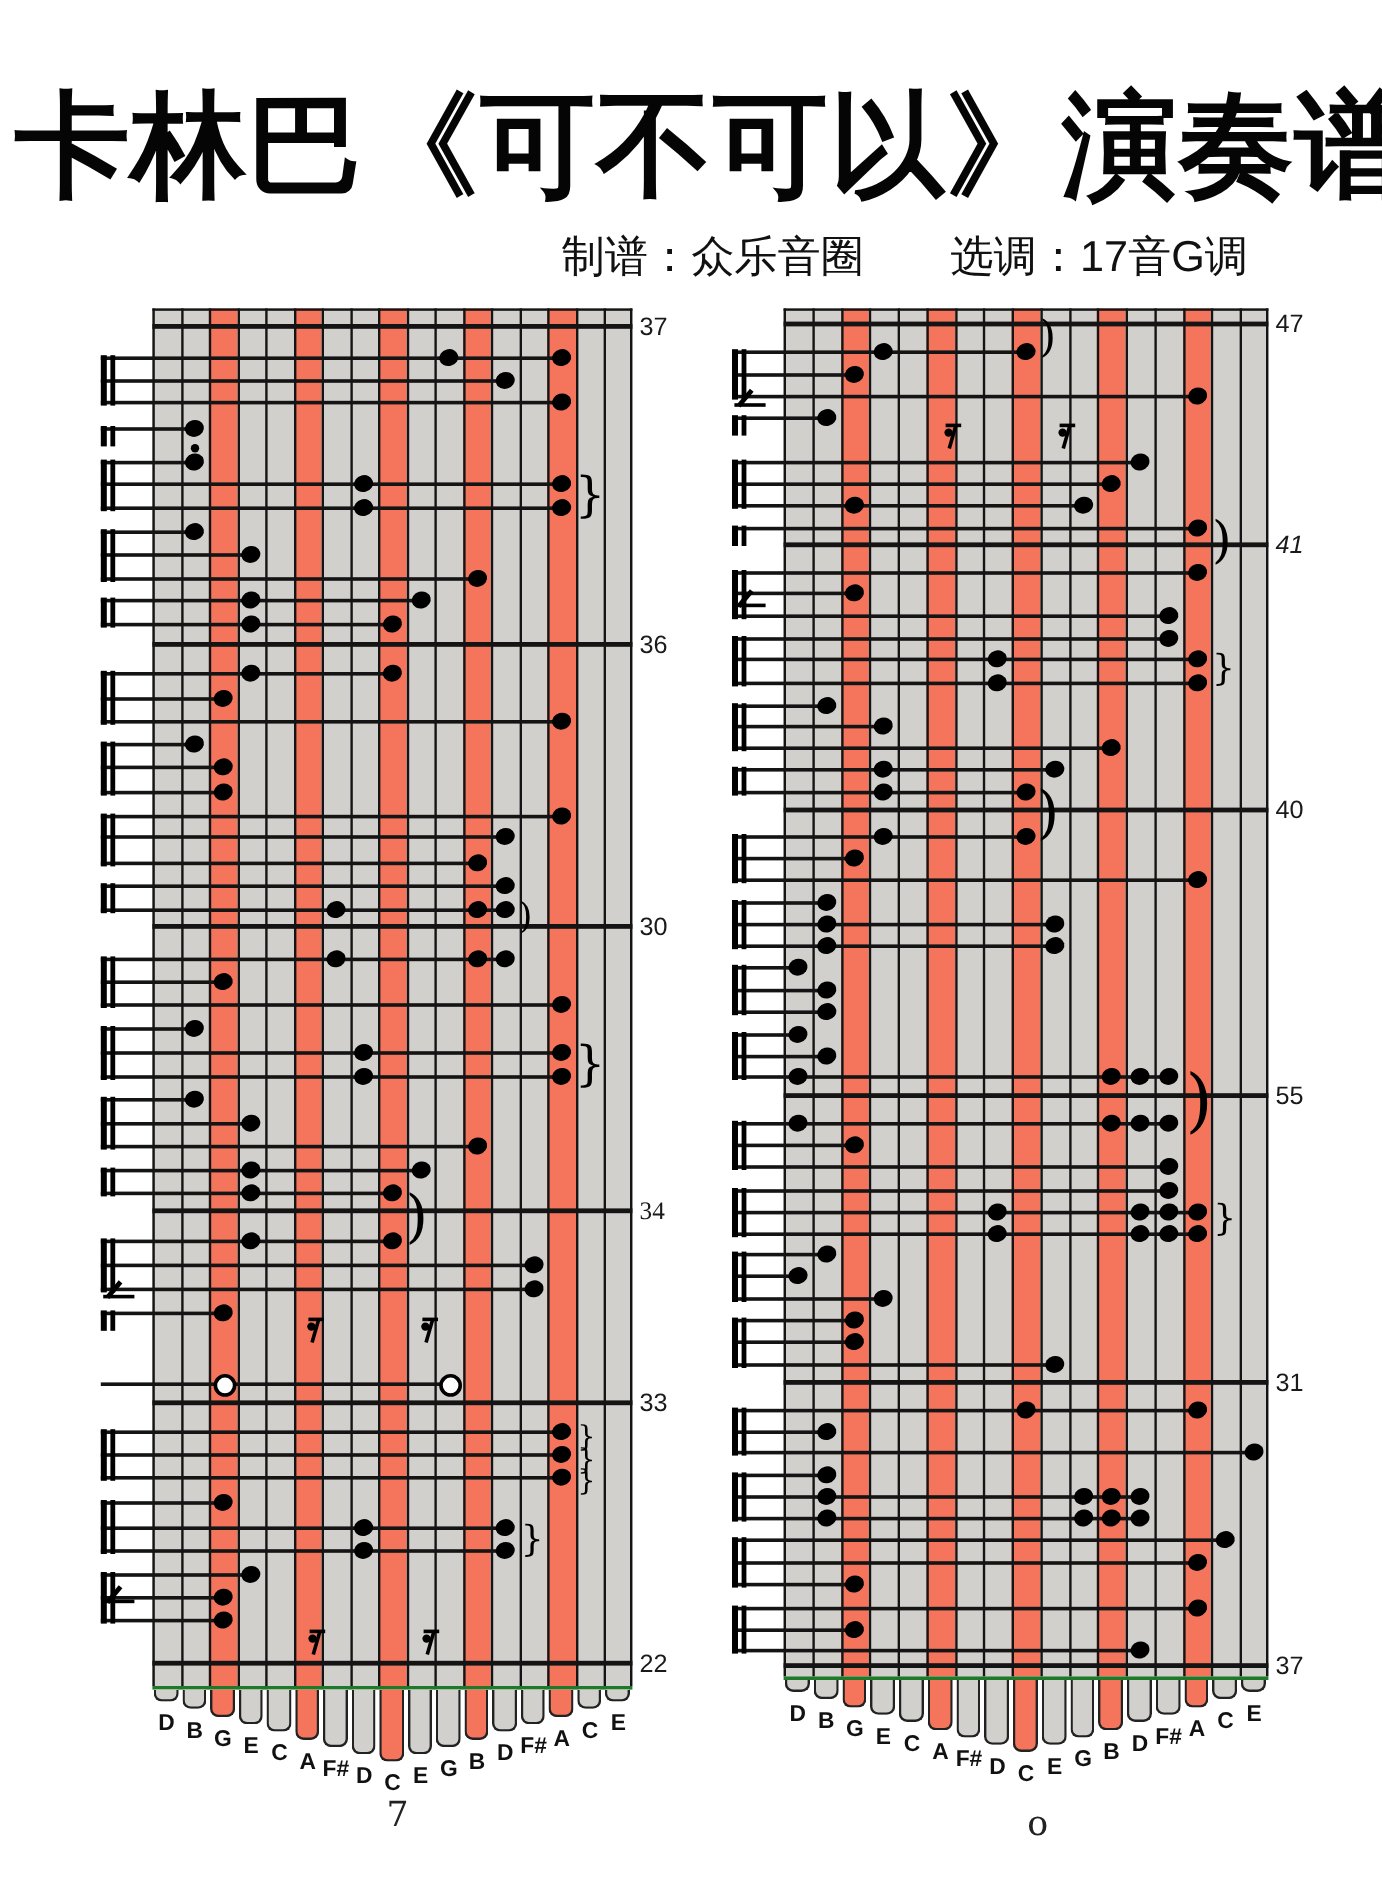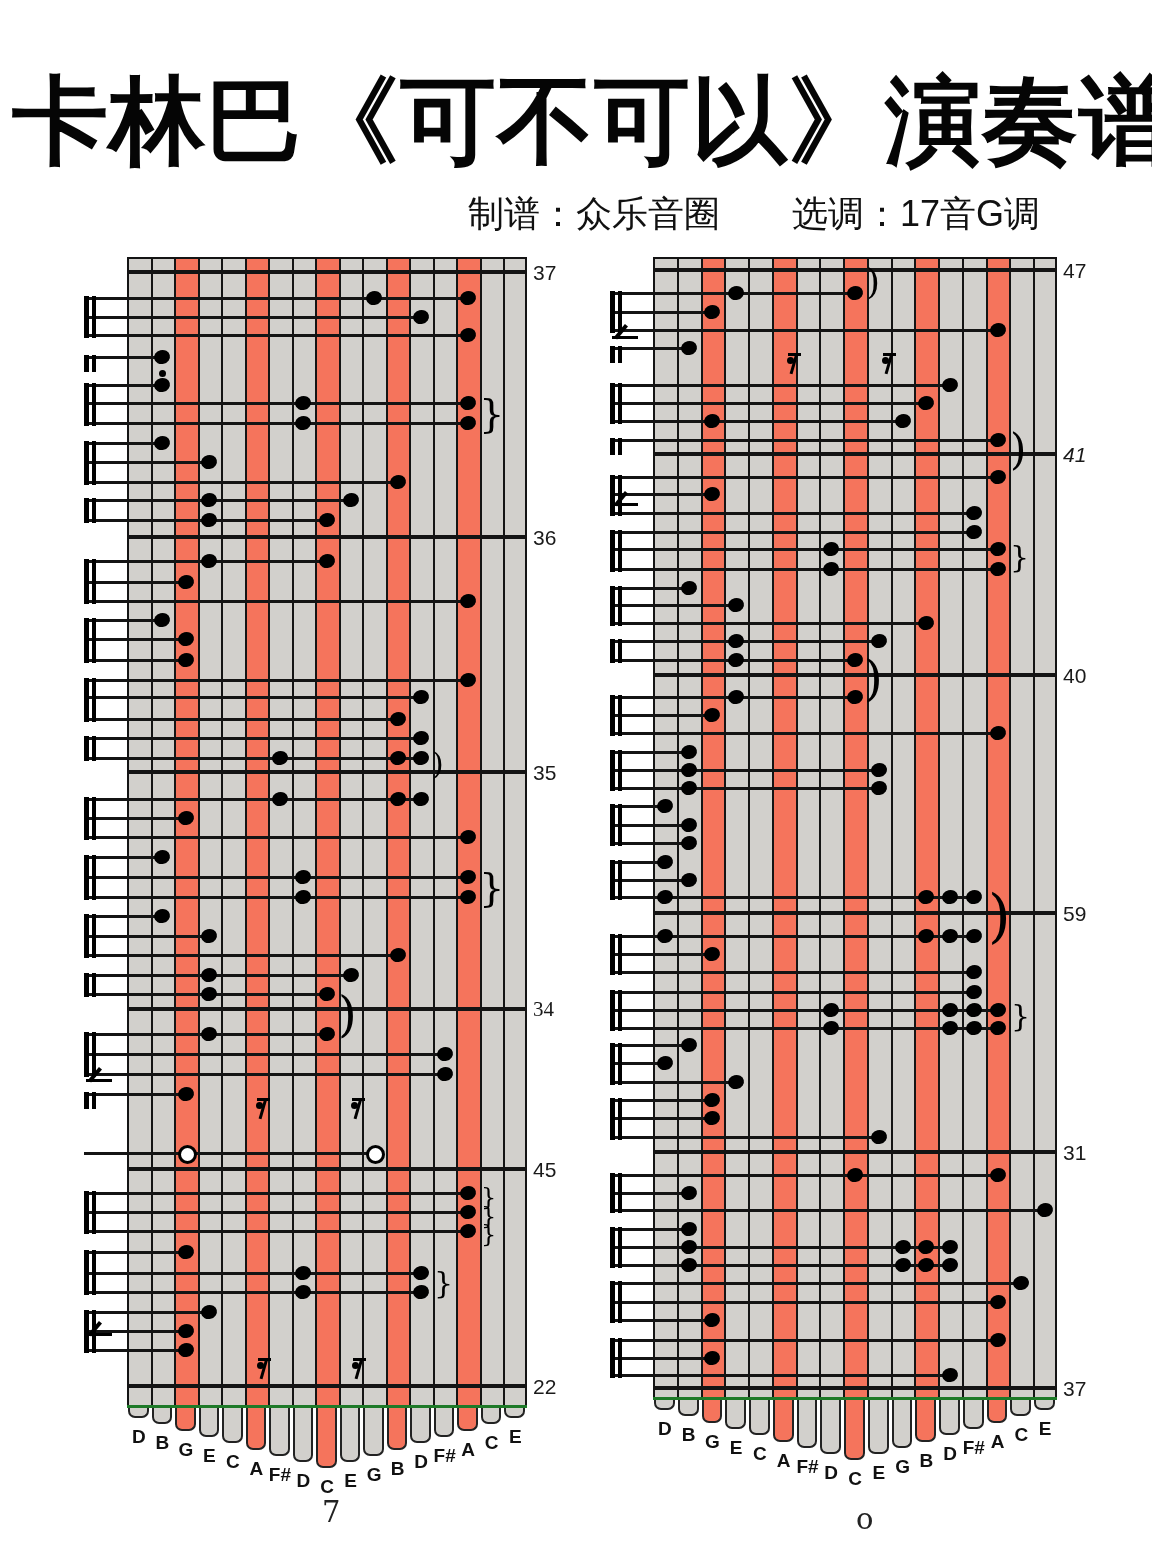--- a/index.html
+++ b/index.html
@@ -166,25 +166,25 @@
     <div class="abs note" style="left: 201.353px; top: 1305px; width: 16px; height: 14px; border-radius: 50%; background: rgb(0, 0, 0); transform: rotate(-14deg);"></div>
     <div class="abs hline" style="left: 84px; top: 1330px; width: 108.824px; height: 2.5px; background: rgb(20, 20, 20);"></div>
     <div class="abs note" style="left: 177.824px; top: 1324px; width: 16px; height: 14px; border-radius: 50%; background: rgb(0, 0, 0); transform: rotate(-14deg);"></div>
     <div class="abs hline" style="left: 84px; top: 1349px; width: 108.824px; height: 2.5px; background: rgb(20, 20, 20);"></div>
     <div class="abs note" style="left: 177.824px; top: 1343px; width: 16px; height: 14px; border-radius: 50%; background: rgb(0, 0, 0); transform: rotate(-14deg);"></div>
     <div class="abs hline" style="left: 127px; top: 270px; width: 400px; height: 3.5px; background: rgb(20, 20, 20);"></div>
     <div class="abs mnum" style="left: 533px; top: 262px;">37</div>
     <div class="abs hline" style="left: 127px; top: 535px; width: 400px; height: 3.5px; background: rgb(20, 20, 20);"></div>
     <div class="abs mnum" style="left: 533px; top: 527px;">36</div>
     <div class="abs hline" style="left: 127px; top: 770px; width: 400px; height: 3.5px; background: rgb(20, 20, 20);"></div>
-    <div class="abs mnum" style="left: 533px; top: 762px;">35</div>
+    <div class="abs mnum" style="left: 533px; top: 762px;">30</div>
     <div class="abs hline" style="left: 127px; top: 1007px; width: 400px; height: 3.5px; background: rgb(20, 20, 20);"></div>
     <div class="abs mnum" style="left: 533px; top: 999px; font-family: Liberation Serif, serif;">34</div>
     <div class="abs hline" style="left: 127px; top: 1167px; width: 400px; height: 3.5px; background: rgb(20, 20, 20);"></div>
-    <div class="abs mnum" style="left: 533px; top: 1159px;">45</div>
+    <div class="abs mnum" style="left: 533px; top: 1159px;">33</div>
     <div class="abs hline" style="left: 127px; top: 1384px; width: 400px; height: 3.5px; background: rgb(20, 20, 20);"></div>
     <div class="abs mnum" style="left: 533px; top: 1376px;">22</div>
     <div class="abs beam" style="left: 84px; top: 296px; width: 4.5px; height: 42px; background: rgb(0, 0, 0);"></div>
     <div class="abs beam" style="left: 91.5px; top: 296px; width: 4.5px; height: 42px; background: rgb(0, 0, 0);"></div>
     <div class="abs beam" style="left: 84px; top: 355px; width: 4.5px; height: 17px; background: rgb(0, 0, 0);"></div>
     <div class="abs beam" style="left: 91.5px; top: 355px; width: 4.5px; height: 17px; background: rgb(0, 0, 0);"></div>
     <div class="abs beam" style="left: 84px; top: 383px; width: 4.5px; height: 43px; background: rgb(0, 0, 0);"></div>
     <div class="abs beam" style="left: 91.5px; top: 383px; width: 4.5px; height: 43px; background: rgb(0, 0, 0);"></div>
     <div class="abs beam" style="left: 84px; top: 441px; width: 4.5px; height: 44px; background: rgb(0, 0, 0);"></div>
     <div class="abs beam" style="left: 91.5px; top: 441px; width: 4.5px; height: 44px; background: rgb(0, 0, 0);"></div>
@@ -425,21 +425,21 @@
     <div class="abs note" style="left: 704.412px; top: 1351px; width: 16px; height: 14px; border-radius: 50%; background: rgb(0, 0, 0); transform: rotate(-14deg);"></div>
     <div class="abs hline" style="left: 610px; top: 1374px; width: 347.059px; height: 2.5px; background: rgb(20, 20, 20);"></div>
     <div class="abs note" style="left: 942.059px; top: 1368px; width: 16px; height: 14px; border-radius: 50%; background: rgb(0, 0, 0); transform: rotate(-14deg);"></div>
     <div class="abs hline" style="left: 653px; top: 268px; width: 404px; height: 3.5px; background: rgb(20, 20, 20);"></div>
     <div class="abs mnum" style="left: 1063px; top: 260px;">47</div>
     <div class="abs hline" style="left: 653px; top: 452px; width: 404px; height: 3.5px; background: rgb(20, 20, 20);"></div>
     <div class="abs mnum" style="left: 1063px; top: 444px; font-style: italic;">41</div>
     <div class="abs hline" style="left: 653px; top: 673px; width: 404px; height: 3.5px; background: rgb(20, 20, 20);"></div>
     <div class="abs mnum" style="left: 1063px; top: 665px;">40</div>
     <div class="abs hline" style="left: 653px; top: 911px; width: 404px; height: 3.5px; background: rgb(20, 20, 20);"></div>
-    <div class="abs mnum" style="left: 1063px; top: 903px;">59</div>
+    <div class="abs mnum" style="left: 1063px; top: 903px;">55</div>
     <div class="abs hline" style="left: 653px; top: 1150px; width: 404px; height: 3.5px; background: rgb(20, 20, 20);"></div>
     <div class="abs mnum" style="left: 1063px; top: 1142px;">31</div>
     <div class="abs hline" style="left: 653px; top: 1386px; width: 404px; height: 3.5px; background: rgb(20, 20, 20);"></div>
     <div class="abs mnum" style="left: 1063px; top: 1378px;">37</div>
     <div class="abs beam" style="left: 610px; top: 291px; width: 4.5px; height: 42px; background: rgb(0, 0, 0);"></div>
     <div class="abs beam" style="left: 617.5px; top: 291px; width: 4.5px; height: 42px; background: rgb(0, 0, 0);"></div>
     <div class="abs beam" style="left: 610px; top: 346px; width: 4.5px; height: 17px; background: rgb(0, 0, 0);"></div>
     <div class="abs beam" style="left: 617.5px; top: 346px; width: 4.5px; height: 17px; background: rgb(0, 0, 0);"></div>
     <div class="abs beam" style="left: 610px; top: 383px; width: 4.5px; height: 41px; background: rgb(0, 0, 0);"></div>
     <div class="abs beam" style="left: 617.5px; top: 383px; width: 4.5px; height: 41px; background: rgb(0, 0, 0);"></div>

